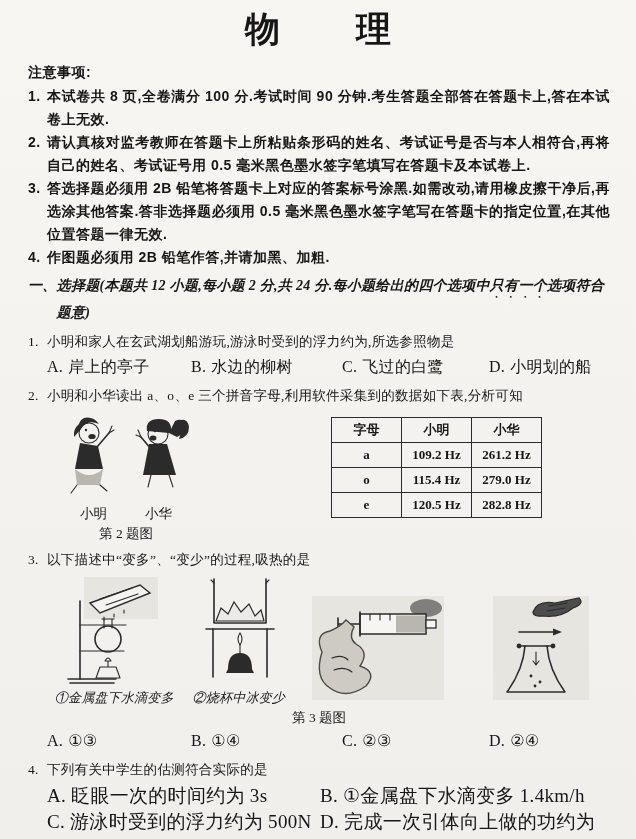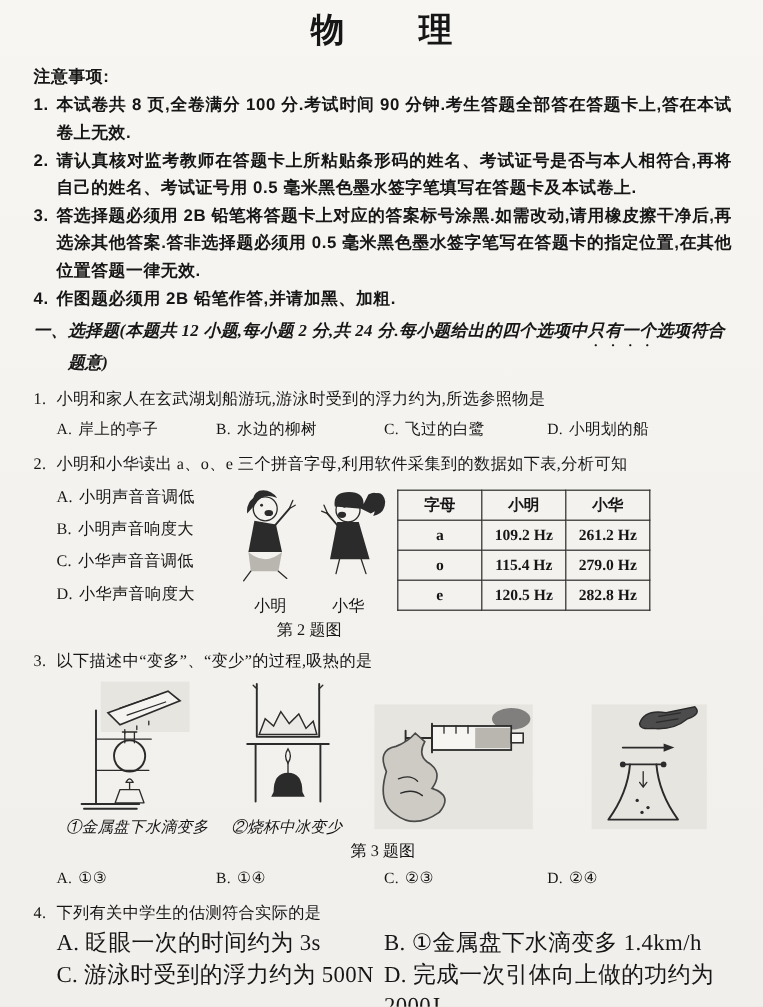--- a/index.html
+++ b/index.html
@@ -9,21 +9,21 @@
     width: 636px; height: 839px;
     margin: 0 auto;
     background: linear-gradient(180deg, #f7f6f3 0%, #f4f2ee 55%, #f1efeb 100%);
     color: #161616;
     padding: 6px 26px 0 28px;
     overflow: hidden;
   }
   .title {
     font-family: "Liberation Sans", sans-serif;
     font-weight: 700;
-    font-size: 28px;
+    font-size: 35px;
     text-align: center;
     margin: 0 0 8px 0;
     letter-spacing: 2px;
   }
   
   .notices {
     font-family: "Liberation Sans", sans-serif;
     font-weight: 700;
     font-size: 14px;
     line-height: 23px;
@@ -46,21 +46,21 @@
   .section-num { flex: none; }
   .emph {
     -webkit-text-emphasis: filled dot #161616;
     -webkit-text-emphasis-position: under right;
     text-emphasis: filled dot #161616;
     text-emphasis-position: under right;
   }
   .q { display: flex; font-size: 13.5px; line-height: 23px; margin-top: 5px; letter-spacing: 0.3px; }
   .q-num { flex: none; width: 19px; }
   .q-stem { flex: 1; }
-  .opts-row { display: flex; padding-left: 19px; font-size: 13px; line-height: 24px; margin-top: 2px; letter-spacing: 0.3px; }
+  .opts-row { display: flex; padding-left: 19px; font-size: 16px; line-height: 24px; margin-top: 2px; letter-spacing: 0.3px; gap: 11px; }
   .opts-row .opt-a { width: 133px; }
   .opts-row .opt-b { width: 140px; }
   .opts-row .opt-c { width: 136px; }
   .opt .lab { margin-right: 5px; }
   
   .q2-row { display: flex; padding-left: 19px; margin-top: 2px; }
   .q2-opts { width: 148px; font-size: 13.5px; line-height: 27px; letter-spacing: 0.3px; }
   .q2-opts .opt { display: block; }
   .q2-mid { width: 158px; text-align: center; padding-top: 6px; }
   .q2-cartoons { display: flex; justify-content: center; gap: 10px; }
@@ -138,26 +138,20 @@
     <span class="opt opt-b"><span class="lab">B.</span><span>水边的柳树</span></span>
     <span class="opt opt-c"><span class="lab">C.</span><span>飞过的白鹭</span></span>
     <span class="opt"><span class="lab">D.</span><span>小明划的船</span></span>
   </div>
 
   <div class="q">
     <span class="q-num">2.</span>
     <span class="q-stem">小明和小华读出 a、o、e 三个拼音字母,利用软件采集到的数据如下表,分析可知</span>
   </div>
   <div class="q2-row">
-    <div class="q2-opts">
-      <span class="opt"><span class="lab">A.</span><span>小明声音音调低</span></span>
-      <span class="opt"><span class="lab">B.</span><span>小明声音响度大</span></span>
-      <span class="opt"><span class="lab">C.</span><span>小华声音音调低</span></span>
-      <span class="opt"><span class="lab">D.</span><span>小华声音响度大</span></span>
-    </div>
     <div class="q2-mid">
       <div class="q2-cartoons">
         <svg width="62" height="90" viewBox="0 0 62 90">
           <path class="dk" d="M20,9 Q14,14 15,22 L22,14 Q28,4 40,9 Q34,1 25,3 Q21,5 20,9 Z"></path>
           <circle class="ln th" cx="30" cy="18" r="10" fill="#f6f5f2"></circle>
           <circle class="dk" cx="27" cy="15" r="1.2"></circle>
           <ellipse class="dk" cx="33" cy="21.5" rx="3.6" ry="2.6"></ellipse>
           <path class="ln" d="M38,32 L50,18"></path>
           <path class="ln th" d="M50,18 L53,11 M50,18 L55,15"></path>
           <path class="dk" d="M21,28 L39,31 L44,54 L16,54 Z"></path>

